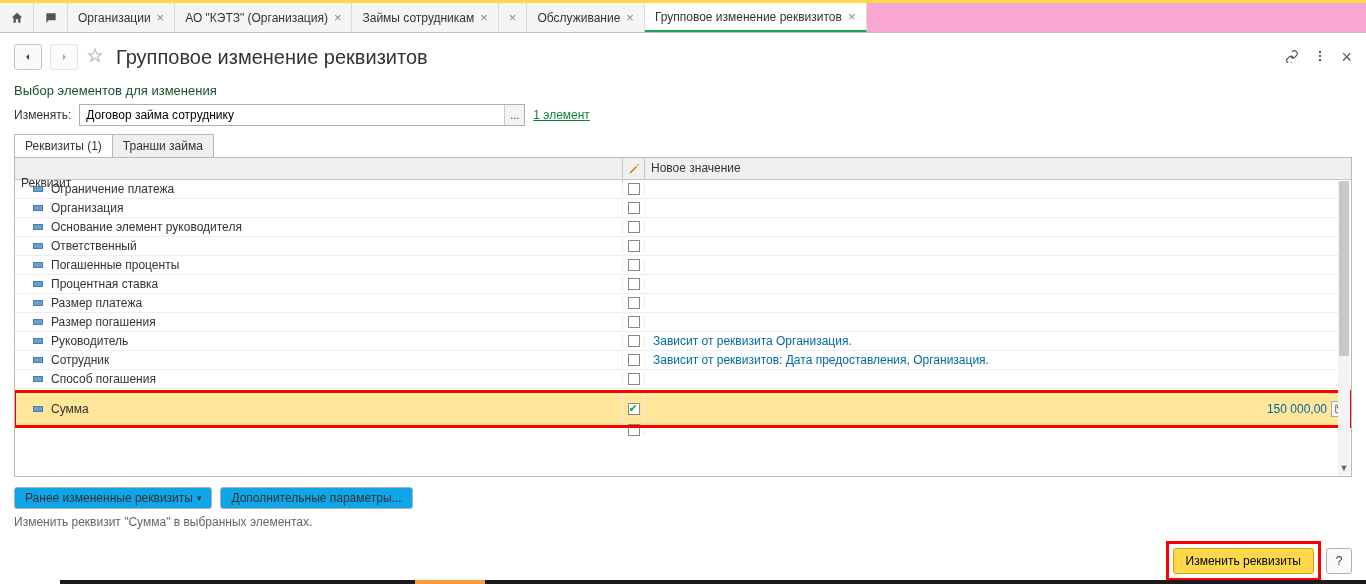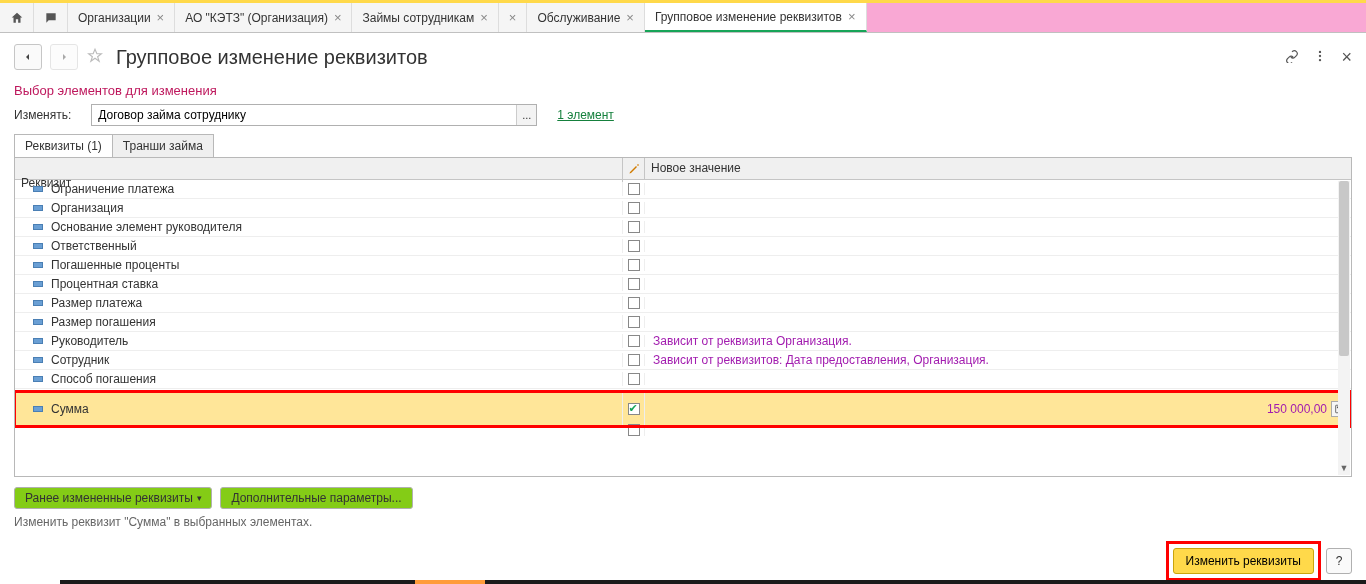--- a/index.html
+++ b/index.html
@@ -19,22 +19,22 @@
   .nav-btn.disabled { opacity:.45; cursor:default; }
   .nav-btn svg { width:12px; height:12px; fill:#444; }
   .star-icon svg { width:18px; height:18px; fill:none; stroke:#bbb; stroke-width:1.5; }
   .page-title { font-size:20px; color:#333; padding-left:4px; }
   .toolbar-right { margin-left:auto; display:flex; align-items:center; gap:14px; }
   .toolbar-right svg { width:14px; height:14px; fill:#555; }
   .toolbar-right .ico { cursor:pointer; }
   .close-x { font-size:18px; color:#555; cursor:pointer; }
   
   .content { padding:0 14px; }
-  .section-title { color:#be185d; font-size:13px; padding:2px 0 6px 0; }
-  .row-change { display:flex; align-items:center; gap:20px; margin-bottom:8px; }
+  .section-title { color:#14532d; font-size:13px; padding:2px 0 6px 0; }
+  .row-change { display:flex; align-items:center; gap:8px; margin-bottom:8px; }
   .row-change label { color:#333; }
   .select-wrap { position:relative; }
   .select-input { width:446px; height:22px; border:1px solid #b0b0b0; background:#fff; padding:2px 24px 2px 6px; font-size:12px; }
   .select-dots { position:absolute; right:1px; top:1px; width:20px; height:20px; border-left:1px solid #ccc; display:flex; align-items:center; justify-content:center; font-size:11px; background:#f3f3f3; cursor:pointer; }
   .link { color:#15803d; text-decoration:underline; cursor:pointer; }
   
   .subtab-row { display:flex; }
   .subtab { border:1px solid #b8b8b8; border-bottom:none; padding:4px 10px; background:#efefef; font-size:12px; cursor:pointer; margin-right:-1px; }
   .subtab.active { background:#fff; }
   
@@ -44,39 +44,39 @@
   .col-edit { width:22px; border-right:1px solid #c5c5c5; display:flex; align-items:center; justify-content:center; }
   .col-val { flex:1; padding:3px 6px; position:relative; }
   .col-edit svg { width:12px; height:12px; fill:#d17b00; }
   .grid-body { height:296px; overflow-y:auto; }
   .grid-row { display:flex; height:19px; border-bottom:1px solid #eee; align-items:center; font-size:12px; }
   .grid-row.partial-top { height:3px; border-bottom:1px solid #eee; }
   .grid-row.partial-bottom { height:7px; border-bottom:none; }
   .cell-rek { width:608px; border-right:1px solid #eee; display:flex; align-items:center; padding-left:18px; gap:8px; }
   .row-ico { width:10px; height:6px; background:#6a9fd4; border:1px solid #4a7fb4; }
   .cell-edit { width:22px; border-right:1px solid #eee; display:flex; align-items:center; justify-content:center; }
-  .cell-val { flex:1; padding:0 8px; color:#a21caf; display:flex; align-items:center; }
+  .cell-val { flex:1; padding:0 8px; color:#0369a1; display:flex; align-items:center; }
   .chk { width:12px; height:12px; border:1px solid #888; background:#fff; }
   .chk.checked::after { content:"✔"; color:#17a458; font-size:11px; position:relative; top:-3px; left:0; }
   
   .grid-row.highlight { background:#ffe699; outline:3px solid #ff0000; outline-offset:-1px; height:34px; }
   .grid-row.highlight .cell-rek { height:100%; }
   .grid-row.highlight .cell-edit { height:100%; }
   .grid-row.highlight .cell-val { height:100%; justify-content:flex-end; padding-right:4px; }
   .val-input-wrap { display:flex; align-items:center; gap:4px; }
   .val-text { font-family:inherit; }
   .calc-btn { width:16px; height:16px; border:1px solid #aaa; background:#f6f6f6; display:flex; align-items:center; justify-content:center; }
   .calc-btn svg { width:10px; height:10px; fill:#555; }
   
   .grid-scroll { position:absolute; right:1px; top:23px; width:12px; bottom:1px; background:#f3f3f3; }
   .grid-thumb { position:absolute; top:0; left:1px; right:1px; height:175px; background:#c8c8c8; border-radius:2px; }
   .scroll-arrow { position:absolute; bottom:2px; left:0; right:0; text-align:center; font-size:9px; color:#666; }
   
   .btnrow { display:flex; gap:8px; padding:10px 0 4px 0; }
-  .btn { border:1px solid #b0b0b0; background:#84cc16; padding:3px 10px; font-size:12px; border-radius:3px; cursor:pointer; display:flex; align-items:center; gap:4px; }
+  .btn { border:1px solid #b0b0b0; background:#0ea5e9; padding:3px 10px; font-size:12px; border-radius:3px; cursor:pointer; display:flex; align-items:center; gap:4px; }
   .status-text { color:#666; padding:2px 0 0 0; }
   
   .footer { position:absolute; bottom:8px; right:14px; display:flex; gap:10px; align-items:center; }
   .btn-yellow { background:#ffd94a; border:1px solid #caa40c; padding:5px 12px; font-size:12px; border-radius:3px; cursor:pointer; }
   .btn-yellow-wrap { outline:3px solid #ff0000; outline-offset:2px; padding:2px; }
   .btn-help { width:26px; height:26px; border:1px solid #b0b0b0; border-radius:3px; background:#fafafa; display:flex; align-items:center; justify-content:center; cursor:pointer; }
   
   .bottombar { position:absolute; left:0; bottom:0; height:4px; width:100%; background:#1b1b1b; }
   .bottombar .seg1{position:absolute;left:0;width:60px;height:100%;background:#fff;}
   .bottombar .seg2{position:absolute;left:415px;width:70px;height:100%;background:#ff9c3a;}

